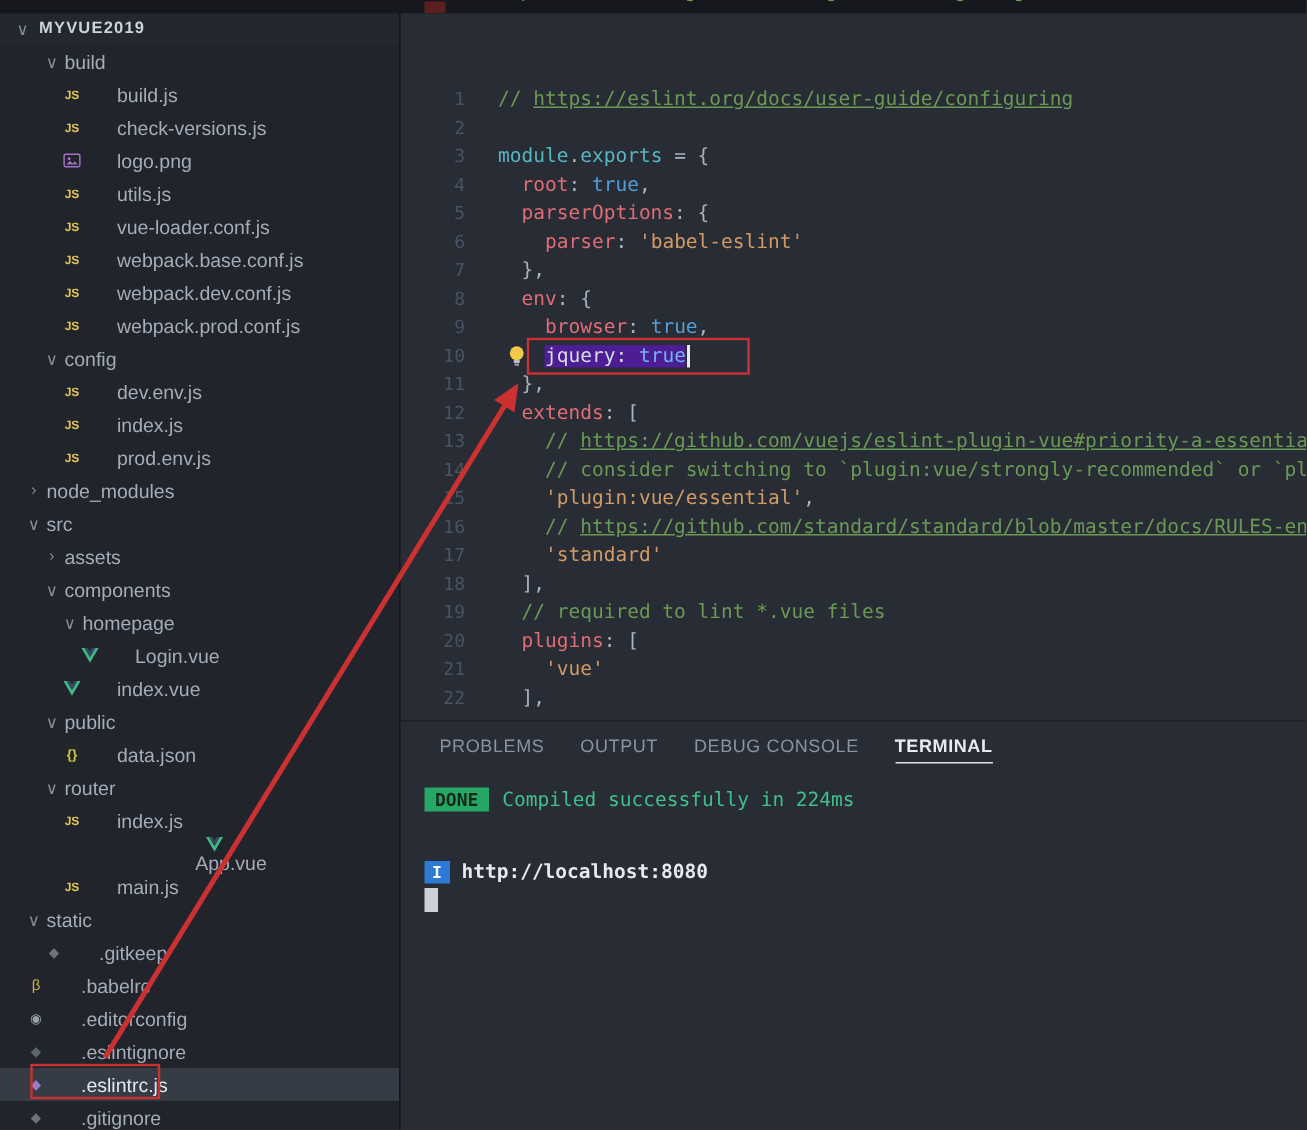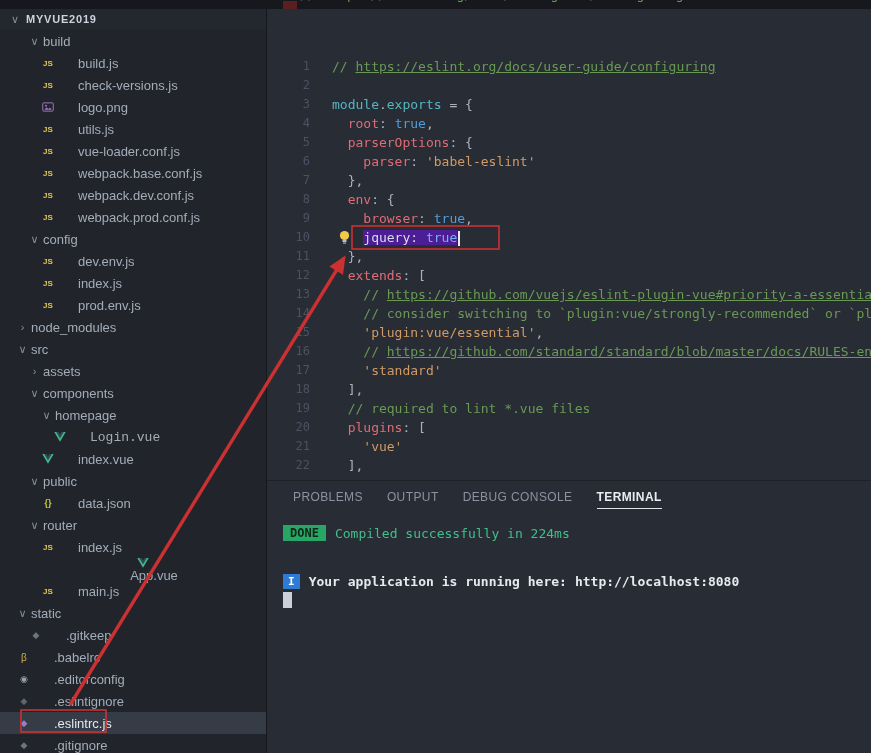--- a/index.html
+++ b/index.html
@@ -146,21 +146,21 @@
         <span class="lbl">assets</span>
       </div>
       <div class="row" style="padding-left: 28px;">
         <span class="chev">∨</span>
         <span class="lbl">components</span>
       </div>
       <div class="row" style="padding-left: 40px;">
         <span class="chev">∨</span>
         <span class="lbl">homepage</span>
       </div>
-      <div class="row" style="padding-left: 52px; font-family: Liberation Mono, monospace;">
+      <div class="row" style="padding-left: 52px;">
         <span class="ic">
           <svg width="12" height="10" viewBox="0 0 24 21">
             <path d="M0 0h4.6L12 12.6 19.4 0H24L12 20.7z" fill="#41b883"></path>
             <path d="M4.6 0h4.5L12 5l2.9-5h4.5L12 12.6z" fill="#35495e"></path>
           </svg>
         </span>
         <span class="lbl">Login.vue</span>
       </div>
       <div class="row" style="padding-left: 40px;">
         <span class="ic">
@@ -274,21 +274,20 @@
       <div class="tab">DEBUG CONSOLE</div>
       <div class="tab active">TERMINAL</div>
     </div>
   <div class="term">
     <div class="done-row">
       <span class="badge-done">DONE</span>
       <span class="compile-msg">Compiled successfully in 224ms</span>
     </div>
     <div class="run-row">
       <span class="badge-info">I</span>
-      <span class="run-msg">Your application is running here:</span>
       <span class="url">http://localhost:8080</span>
     </div>
     <div class="cursor-block"></div>
   </div>
 </section>
 
 <svg class="overlay" width="871" height="753">
   <defs>
     <marker id="ah" markerUnits="userSpaceOnUse" markerWidth="20" markerHeight="18" refX="15" refY="8" orient="auto">
       <path d="M0,0 L18,8 L0,16 z" fill="#cc3131"></path>

